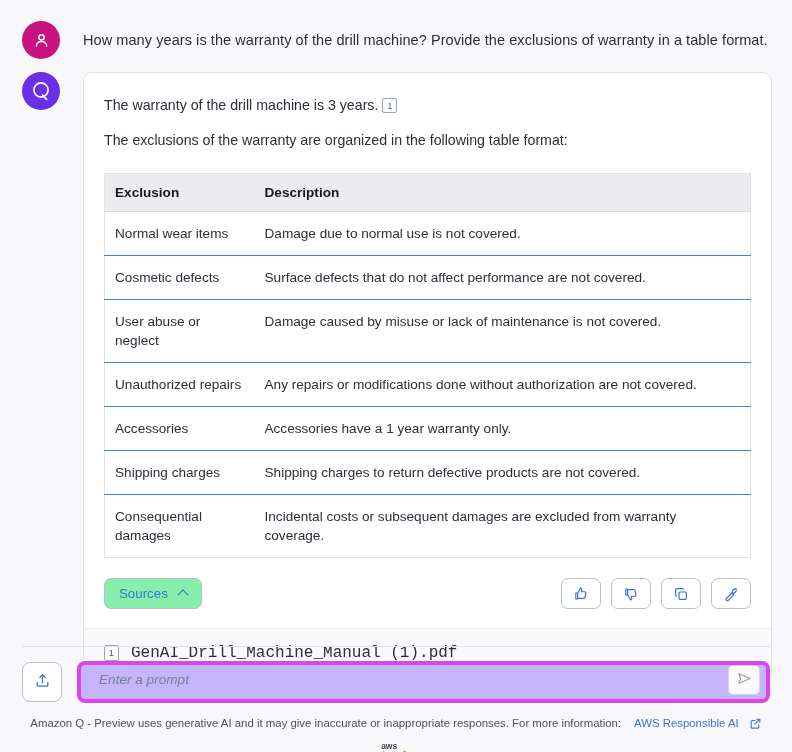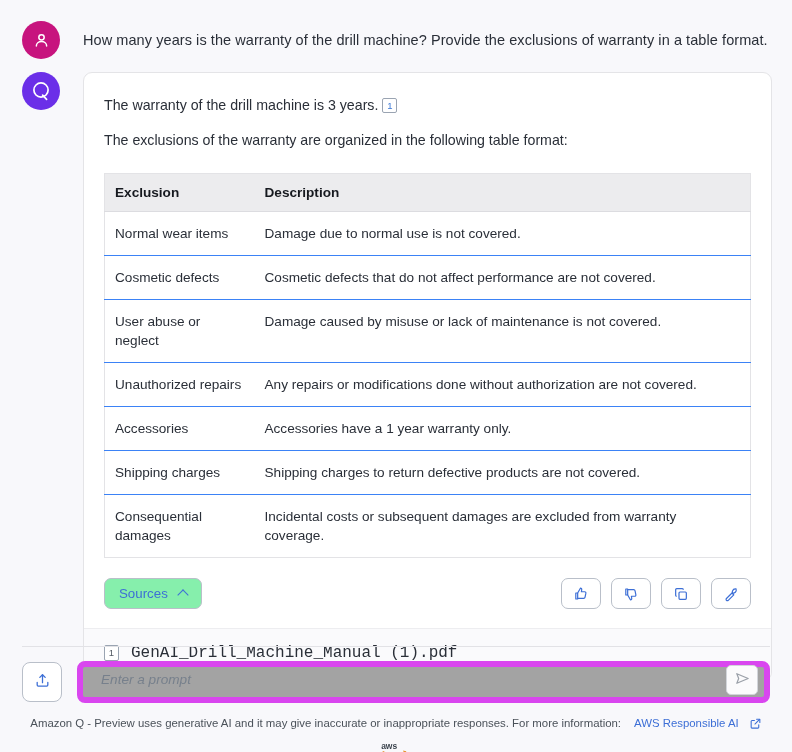--- a/index.html
+++ b/index.html
@@ -119,21 +119,21 @@
     position: absolute; left: 22px; right: 22px; top: 661px;
     display: flex; align-items: center; gap: 15px;
   }
   .upload-btn {
     width: 40px; height: 40px; flex: 0 0 40px;
     border: 1px solid #b9bfc9; border-radius: 8px; background: #fff;
     display: flex; align-items: center; justify-content: center; cursor: pointer;
   }
   .prompt-wrap {
     flex: 1 1 auto; height: 42px;
-    border: 6px solid #d946ef; border-radius: 8px; background: #a3a3a3;
+    border: 4px solid #d946ef; border-radius: 8px; background: #c4b5fd;
     display: flex; align-items: center; padding: 0 6px 5px 16px;
   }
   .prompt-input {
     flex: 1 1 auto; border: none; outline: none; background: transparent;
     font-size: 13.6px; font-family: "Liberation Sans", sans-serif;
     color: #16191f; height: 100%;
   }
   .prompt-input::placeholder { color: #77808c; font-style: italic; }
   .send-btn {
     width: 32px; height: 30px; flex: 0 0 32px;
@@ -189,21 +189,21 @@
               <th>Description</th>
             </tr>
           </thead>
           <tbody>
             <tr>
               <td>Normal wear items</td>
               <td>Damage due to normal use is not covered.</td>
             </tr>
             <tr>
               <td>Cosmetic defects</td>
-              <td>Cosmetic defects that do not affect performance are not covered.</td>
+              <td>Surface defects that do not affect performance are not covered.</td>
             </tr>
             <tr>
               <td>User abuse or neglect</td>
               <td>Damage caused by misuse or lack of maintenance is not covered.</td>
             </tr>
             <tr>
               <td>Unauthorized repairs</td>
               <td>Any repairs or modifications done without authorization are not covered.</td>
             </tr>
             <tr>

